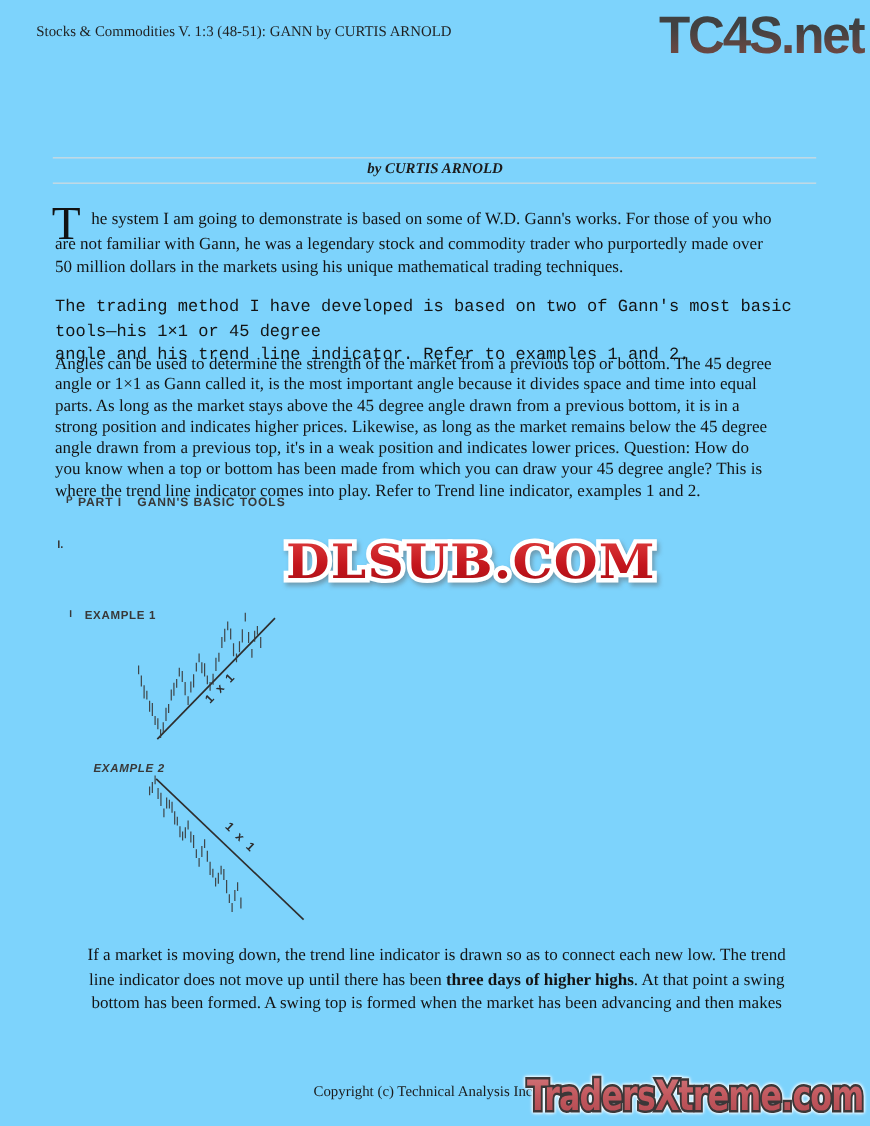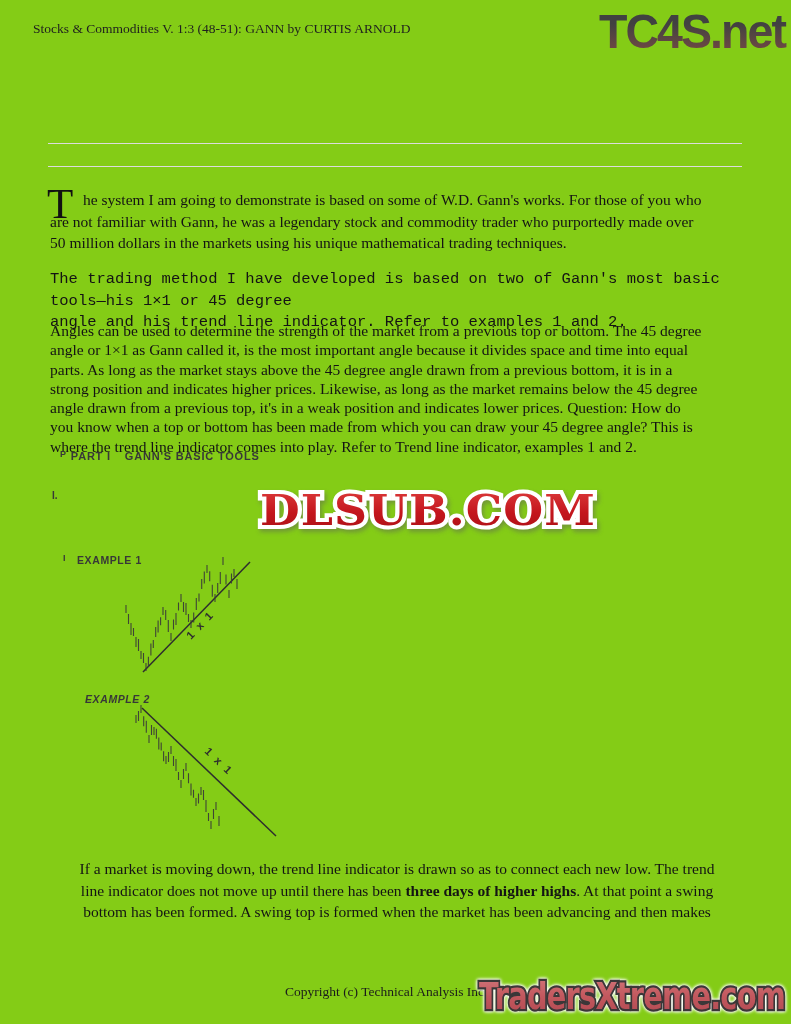--- a/index.html
+++ b/index.html
@@ -1,16 +1,16 @@
 <!DOCTYPE html>
 <html><head>
 <meta charset="utf-8">
 <style>
   html,body{margin:0;padding:0;background:#ffffff;}
-  .page{position:relative;width:791px;height:1024px;background:#84cc16;overflow:hidden;
+  .page{position:relative;width:791px;height:1024px;background:#7dd3fc;overflow:hidden;
         font-family:"Liberation Serif", serif;color:#1b1b1b;}
   .abs{position:absolute;}
 
   .citation{left:33px;top:21px;font-size:13.5px;color:#1f1f1f;}
   .title{left:0;top:94px;width:100%;text-align:center;font-size:31px;font-weight:bold;letter-spacing:1px;}
   .rule{left:48px;width:694px;height:1px;background:#dcdcdc;}
   .byline{left:0;top:145px;width:100%;text-align:center;font-size:13.5px;font-weight:bold;font-style:italic;}
 
   .para{left:50px;width:694px;font-size:15.5px;line-height:21.5px;white-space:pre-line;color:#141414;}
   .dropcap{left:47px;top:182px;font-size:43px;line-height:1;font-family:"Liberation Serif",serif;color:#111;}
@@ -50,20 +50,21 @@
     <defs>
       <linearGradient id="tc4sGrad" x1="0" y1="0" x2="0" y2="1">
         <stop offset="0.35" stop-color="#414141"></stop>
         <stop offset="1" stop-color="#7c4b44"></stop>
       </linearGradient>
     </defs>
     <text x="96" y="45" text-anchor="middle" textLength="186" lengthAdjust="spacingAndGlyphs" style="font:bold 48px 'Liberation Sans',sans-serif;letter-spacing:-2px;fill:url(#tc4sGrad);">TC4S.net</text>
   </svg>
 
   <div class="abs rule" style="top:143px;"></div>
+  <div class="abs byline">by CURTIS ARNOLD</div>
   <div class="abs rule" style="top:166px;"></div>
 
   <div class="abs dropcap">T</div>
   <div class="abs para p1">he system I am going to demonstrate is based on some of W.D. Gann's works. For those of you who
 are not familiar with Gann, he was a legendary stock and commodity trader who purportedly made over
 50 million dollars in the markets using his unique mathematical trading techniques.</div>
   <div class="abs para p2">The trading method I have developed is based on two of Gann's most basic tools—his 1×1 or 45 degree
 angle and his trend line indicator. Refer to examples 1 and 2.</div>
   <div class="abs para p3">Angles can be used to determine the strength of the market from a previous top or bottom. The 45 degree
 angle or 1×1 as Gann called it, is the most important angle because it divides space and time into equal

